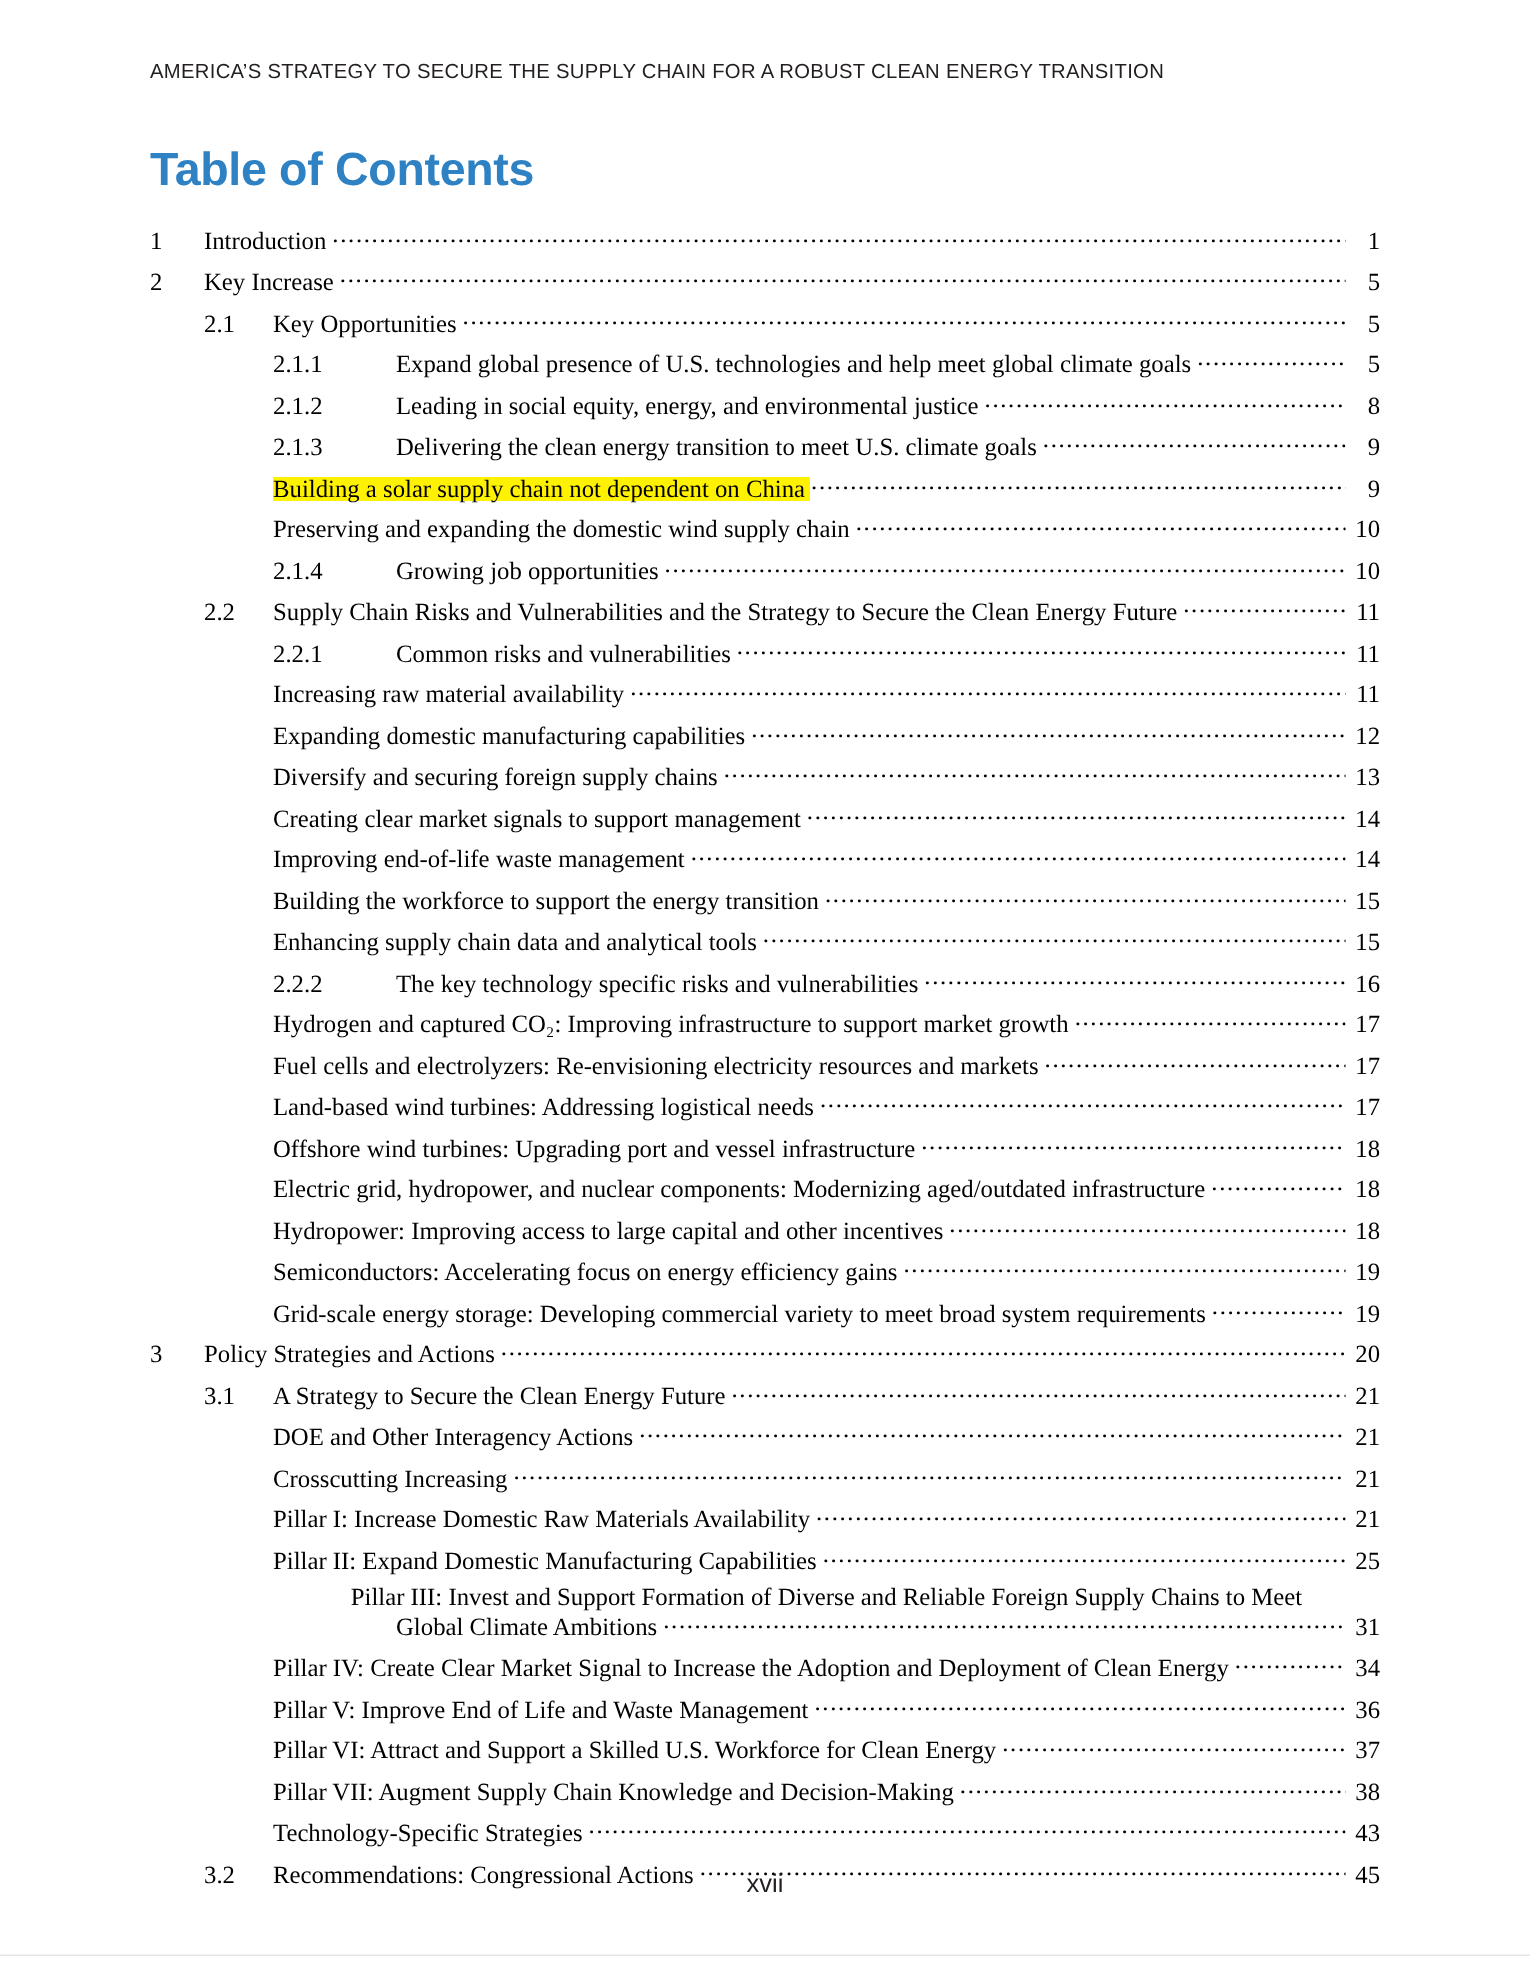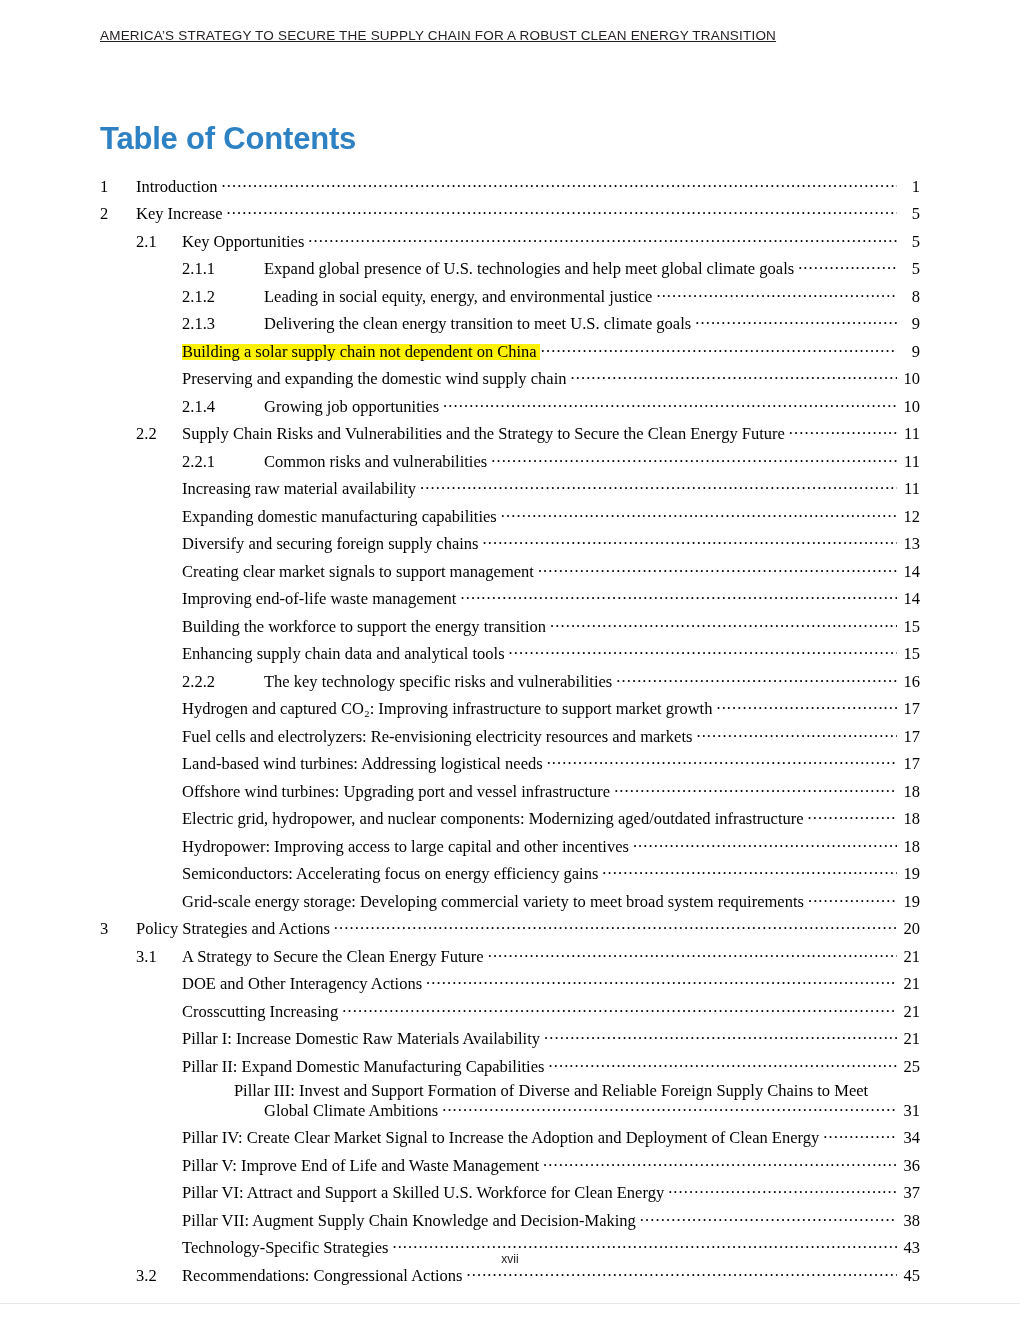--- a/index.html
+++ b/index.html
@@ -21,30 +21,29 @@
     height: 1324px;
     background: #ffffff;
     box-sizing: border-box;
     padding: 0 100px;
   }
   .running-head {
     font-family: "Liberation Sans", sans-serif;
     font-size: 13.5px;
     letter-spacing: 0.2px;
     color: #231f20;
-    padding-top: 28px;
+    padding-top: 40px;
     white-space: nowrap;
-    text-decoration: underline;
   }
   .toc-title {
     font-family: "Liberation Sans", sans-serif;
     font-size: 31px;
     font-weight: bold;
     color: #2e81c3;
-    margin-top: 78px;
+    margin-top: 40px;
     margin-bottom: 18px;
     letter-spacing: -0.2px;
   }
   .toc {
     font-size: 16.5px;
     line-height: 1.0;
   }
   .row {
     display: flex;
     align-items: baseline;
@@ -108,21 +107,21 @@
     margin-left: 82px;
     white-space: nowrap;
   }
   .footer {
     position: absolute;
     left: 0;
     right: 0;
     bottom: 58px;
     text-align: center;
     font-family: "Liberation Sans", sans-serif;
-    font-size: 12px;
+    font-size: 17px;
     color: #231f20;
   }
   .bottom-strip {
     position: absolute;
     left: 0;
     right: 0;
     bottom: 0;
     height: 20px;
     background: #ffffff;
     border-top: 1px solid #e6e6e6;

